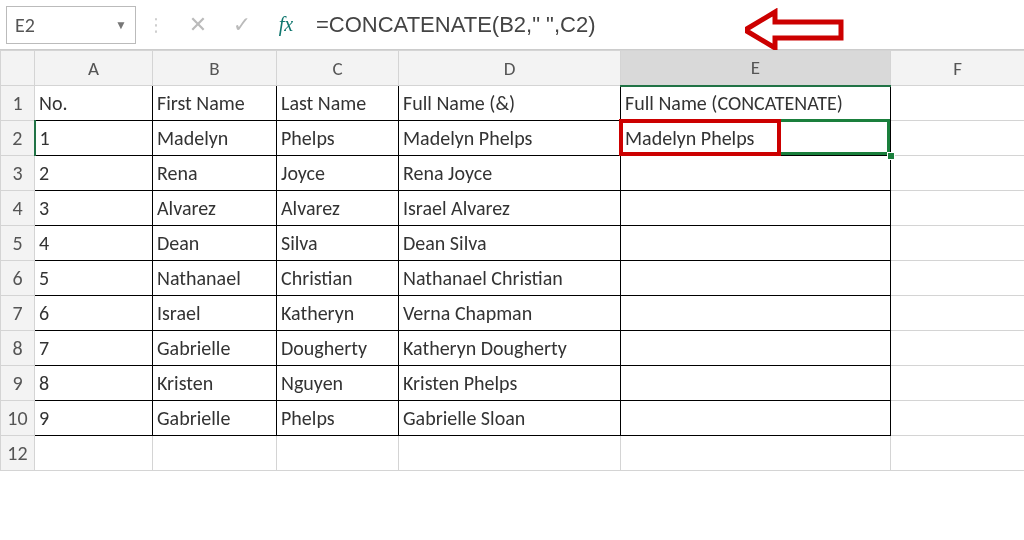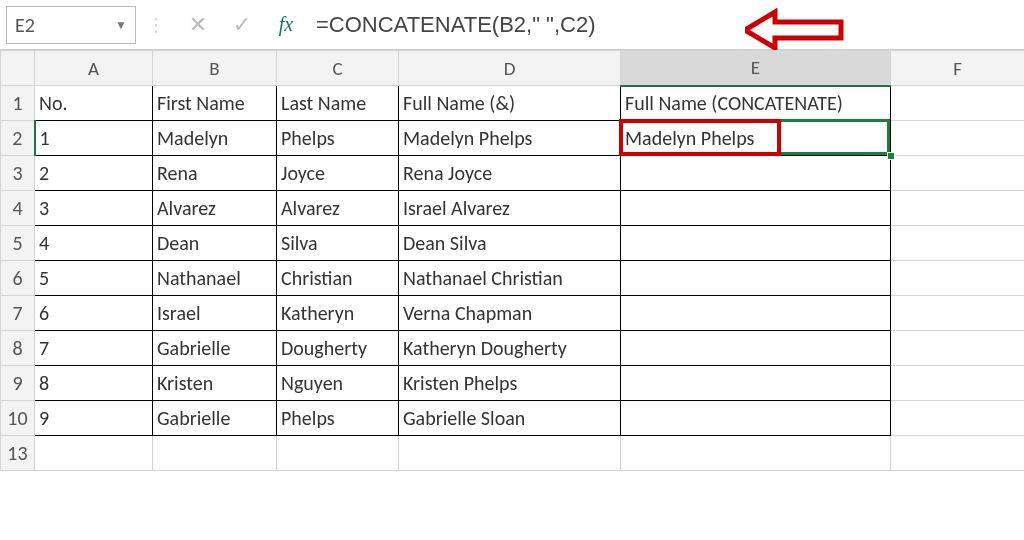--- a/index.html
+++ b/index.html
@@ -281,21 +281,21 @@
   <tr>
     <td class="rowhdr">10</td>
     <td class="blackcell num-right">9</td>
     <td class="blackcell">Gabrielle</td>
     <td class="blackcell">Phelps</td>
     <td class="blackcell">Gabrielle Sloan</td>
     <td class="blackcell"></td>
     <td></td>
   </tr>
   <tr>
-    <td class="rowhdr">13</td>
+    <td class="rowhdr">12</td>
     <td></td>
     <td></td>
     <td></td>
     <td></td>
     <td></td>
     <td></td>
   </tr>
 </tbody>
     </table>
 

